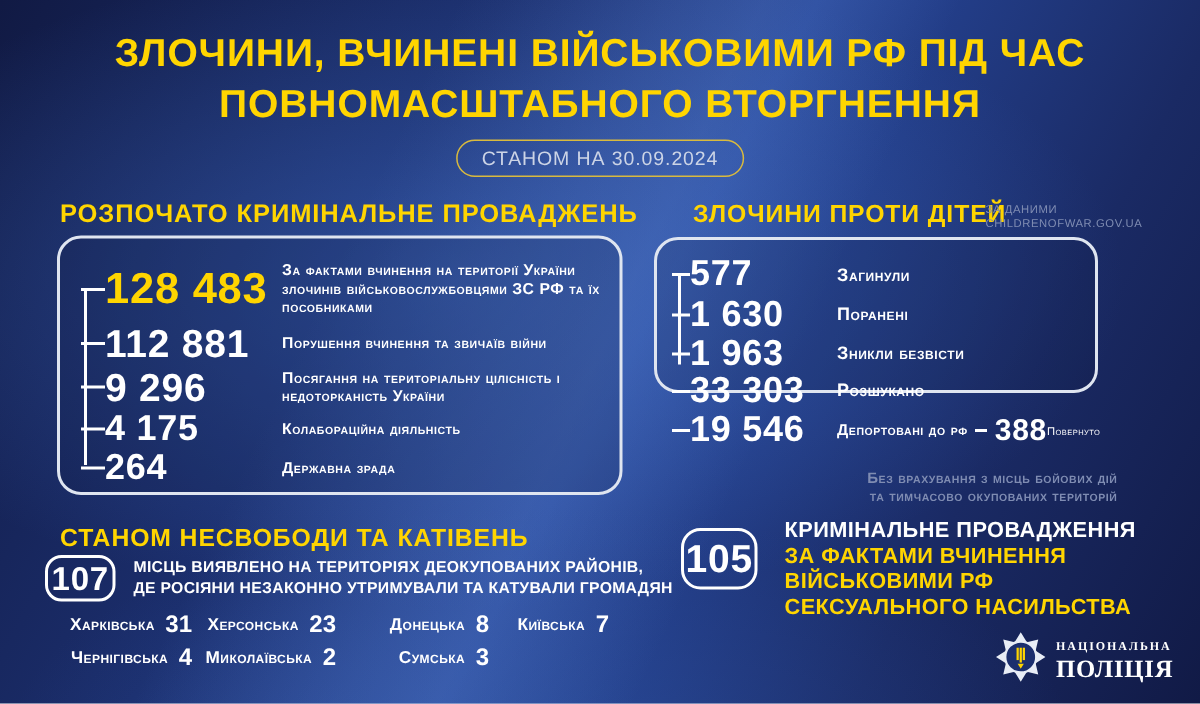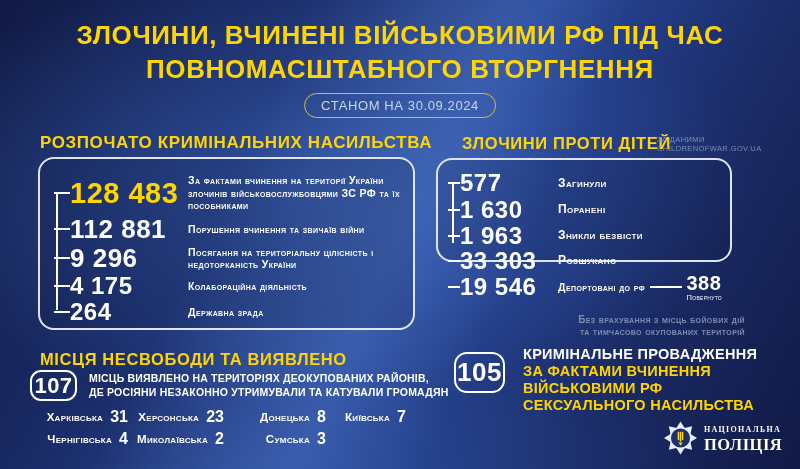--- a/index.html
+++ b/index.html
@@ -43,21 +43,21 @@
   .lrow-1{height:44px;} .lrow-2{height:28px;} .lrow-3{height:30px;} .lrow-4{height:26px;} .lrow-5{height:26px;}
   .lrow-1 .stat-value{font-size:29px; color:#FFD500;}
   .lrow-2 .stat-value{font-size:26px;}
   .lrow-3 .stat-value{font-size:26px;}
   .lrow-4 .stat-value{font-size:24px;}
   .lrow-5 .stat-value{font-size:24px;}
   .rrow-1{height:26px;} .rrow-2{height:27px;} .rrow-3{height:25px;} .rrow-4{height:25px;} .rrow-5{height:28px;}
   .box-right .stat-value{font-size:24px;}
   .rrow-5 .stat-label{font-size:10.5px; white-space:nowrap;}
   .dash{flex:1; min-width:8px; height:2px; background:#fff; margin:0 5px; align-self:center;}
-  .returned{display:flex; flex-direction:column; align-items:flex-start; line-height:1;}
+  .returned{display:flex; flex-direction:row; align-items:center; line-height:1;}
   .returned-value{font-size:20px; font-weight:bold; color:#fff; letter-spacing:0.5px;}
   .returned-label{font-size:7.5px; color:#fff; font-variant:small-caps; letter-spacing:0.3px; margin-top:1px;}
   .children-note{position:absolute; left:455px; top:314px; width:290px; text-align:right;
     font-size:10px; line-height:12px; color:#7f8cb2; font-variant:small-caps; letter-spacing:0.4px; font-weight:bold;}
   .badge{position:absolute; border:2.5px solid #fff; border-radius:11px; color:#fff; font-weight:bold;
     display:flex; align-items:center; justify-content:center; box-sizing:border-box; letter-spacing:0.5px;}
   .badge-107{left:30px; top:370px; width:47px; height:31px; font-size:22px;}
   .badge-105{left:454px; top:352px; width:51px; height:41px; font-size:26px; border-radius:13px;}
   .places-desc{position:absolute; left:89px; top:372px; font-size:10.5px; font-weight:bold;
     line-height:13.5px; color:#fff; letter-spacing:0.2px;}
@@ -80,21 +80,21 @@
 <div class="canvas">
   <div class="streak"></div>
 
   <div class="title">
     <div>ЗЛОЧИНИ, ВЧИНЕНІ ВІЙСЬКОВИМИ РФ ПІД ЧАС</div>
     <div>ПОВНОМАСШТАБНОГО ВТОРГНЕННЯ</div>
   </div>
 
   <div class="date-pill">СТАНОМ НА 30.09.2024</div>
 
-  <div class="section-header hdr-left">РОЗПОЧАТО КРИМІНАЛЬНИХ НАСИЛЬСТВА</div>
+  <div class="section-header hdr-left">РОЗПОЧАТО КРИМІНАЛЬНЕ ПРОВАДЖЕНЬ</div>
 
   <div class="box box-left">
     <div class="bracket"></div>
     <div class="stat-row lrow-1">
       <span class="tick"></span>
       <div class="stat-value">128 483</div>
       <div class="stat-label">За фактами вчинення на території України злочинів військовослужбовцями ЗС РФ та їх пособниками</div>
     </div>
     <div class="stat-row lrow-2">
       <span class="tick"></span>
@@ -156,21 +156,21 @@
         <div class="returned-label">Повернуто</div>
       </div>
     </div>
   </div>
 
   <div class="children-note">
     <div>Без врахування з місць бойових дій</div>
     <div>та тимчасово окупованих територій</div>
   </div>
 
-  <div class="section-header hdr-places">МІСЦЯ НЕСВОБОДИ ТА ВИЯВЛЕНО</div>
+  <div class="section-header hdr-places">СТАНОМ НЕСВОБОДИ ТА КАТІВЕНЬ</div>
   <div class="badge badge-107">107</div>
   <div class="places-desc">
     <div>МІСЦЬ ВИЯВЛЕНО НА ТЕРИТОРІЯХ ДЕОКУПОВАНИХ РАЙОНІВ,</div>
     <div>ДЕ РОСІЯНИ НЕЗАКОННО УТРИМУВАЛИ ТА КАТУВАЛИ ГРОМАДЯН</div>
   </div>
 
   <div class="regions">
     <div class="region-cell">
       <span class="region-name">Харківська</span>
       <span class="region-value">31</span>

